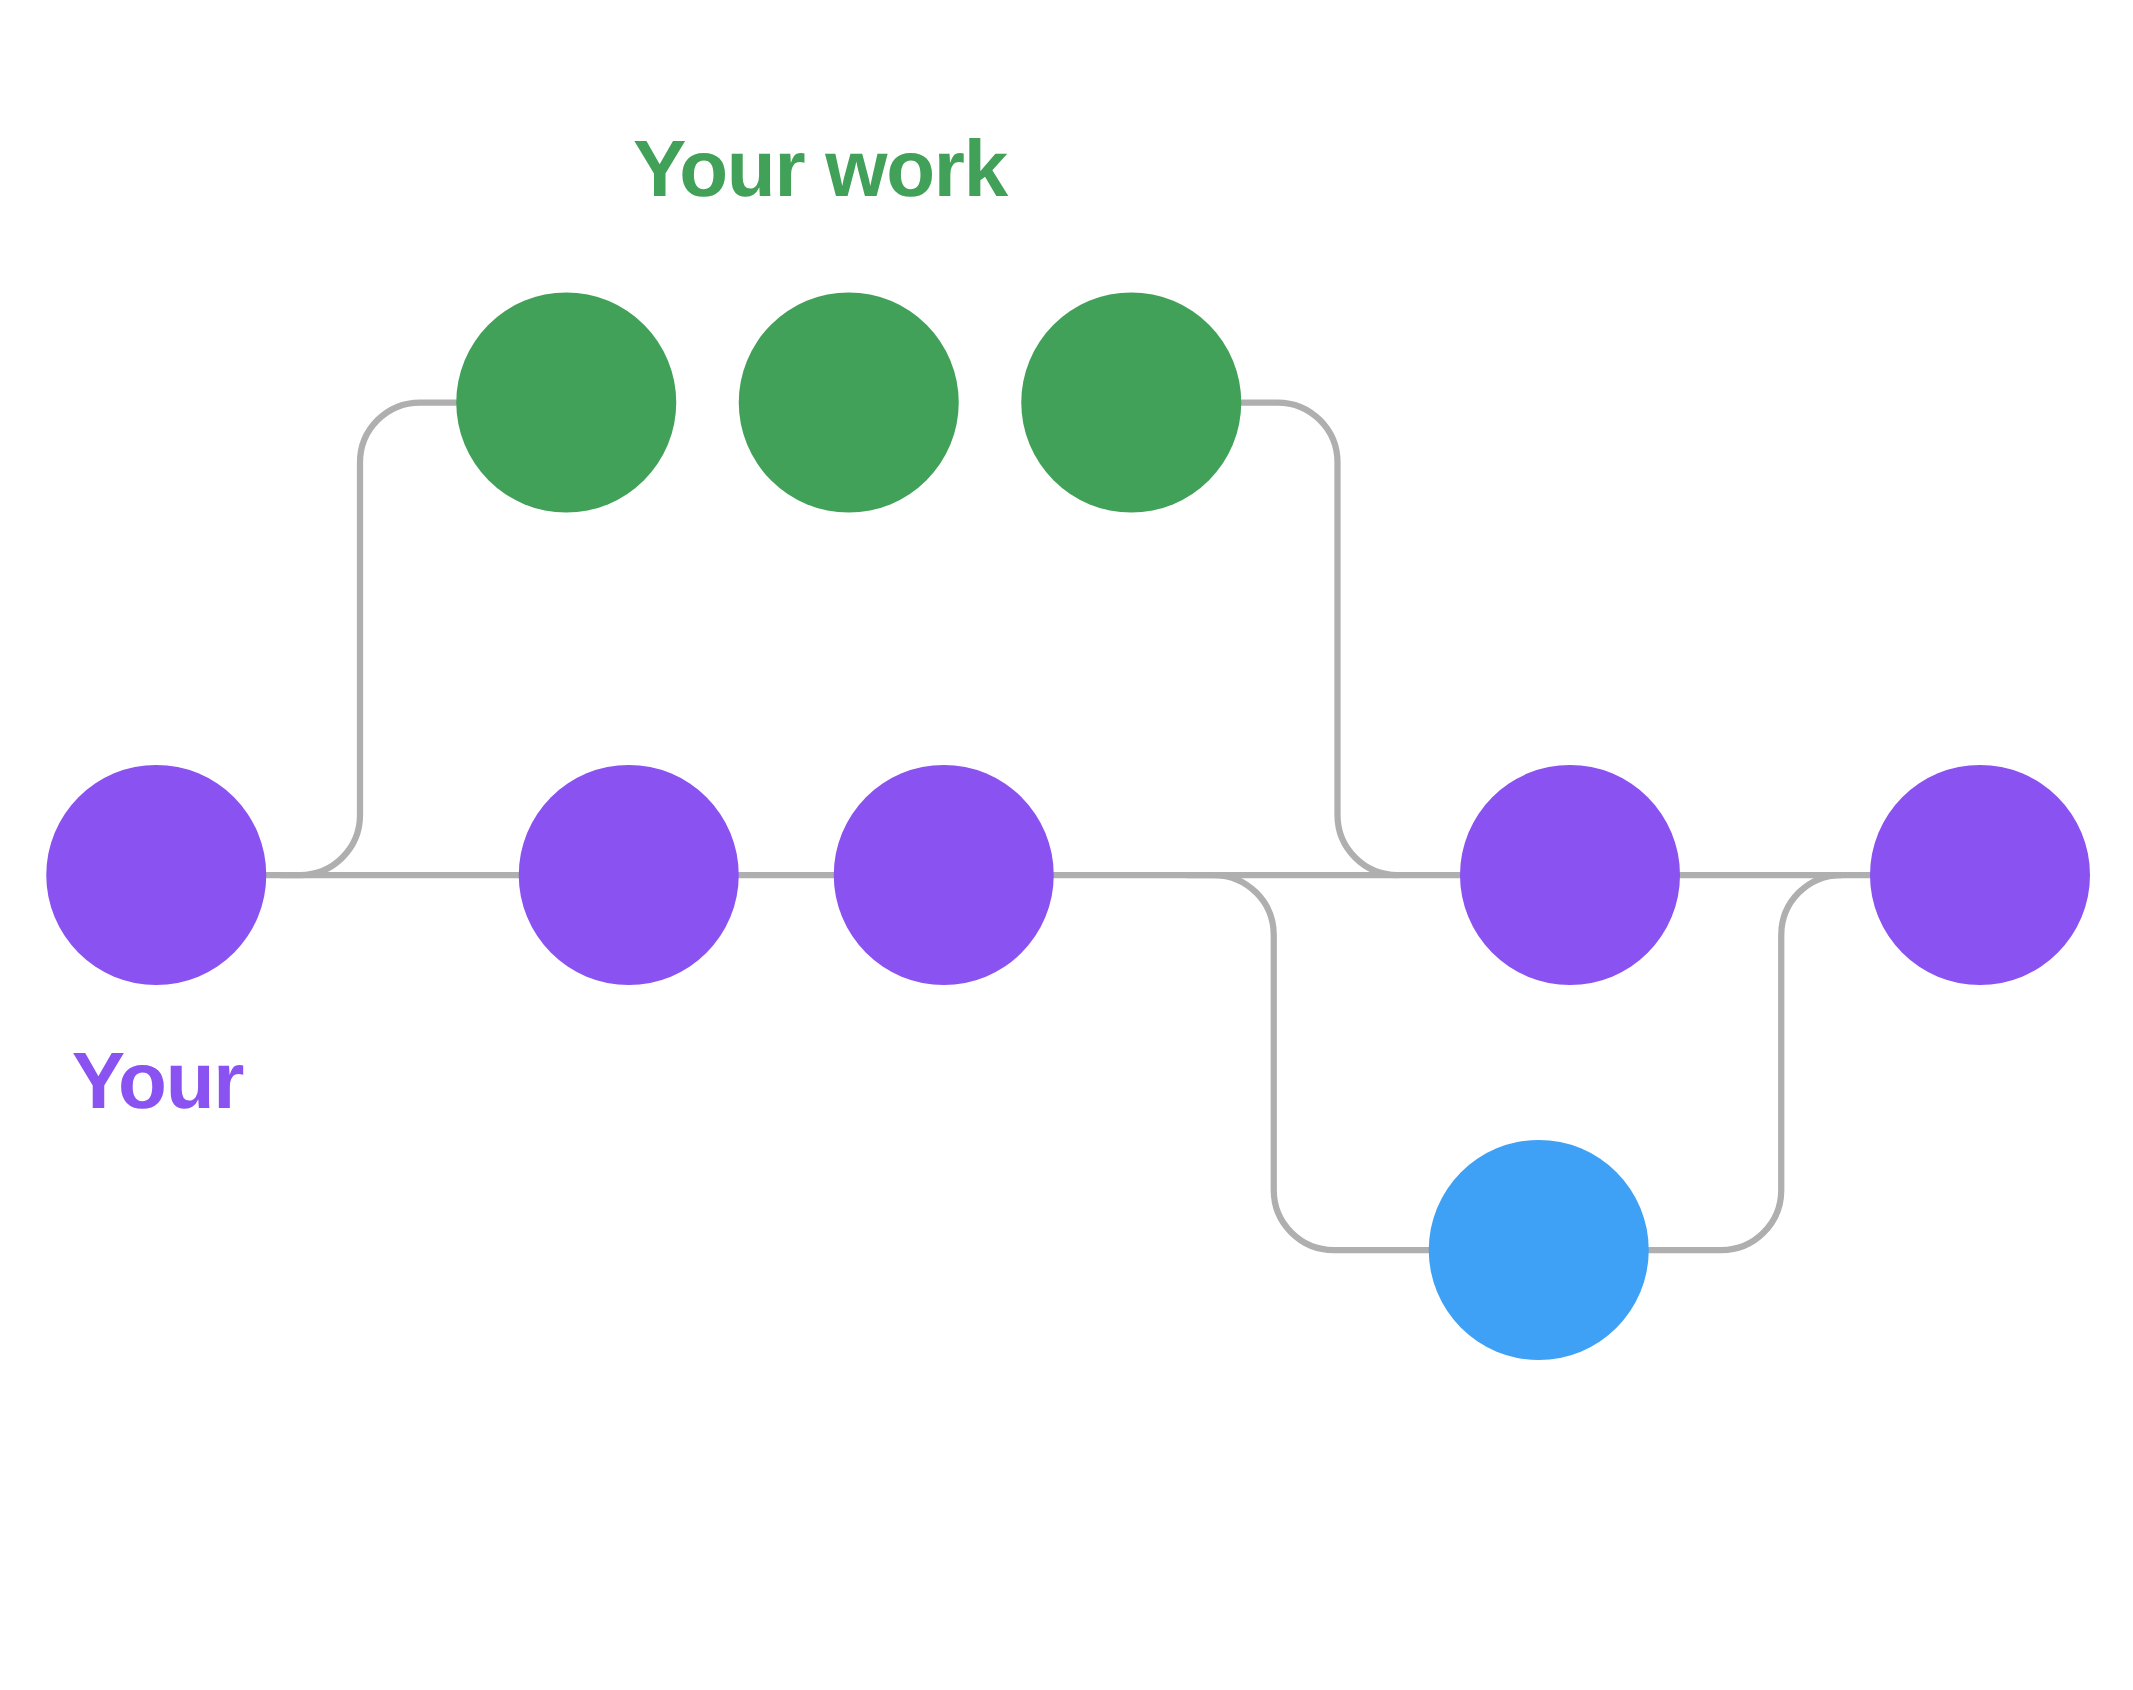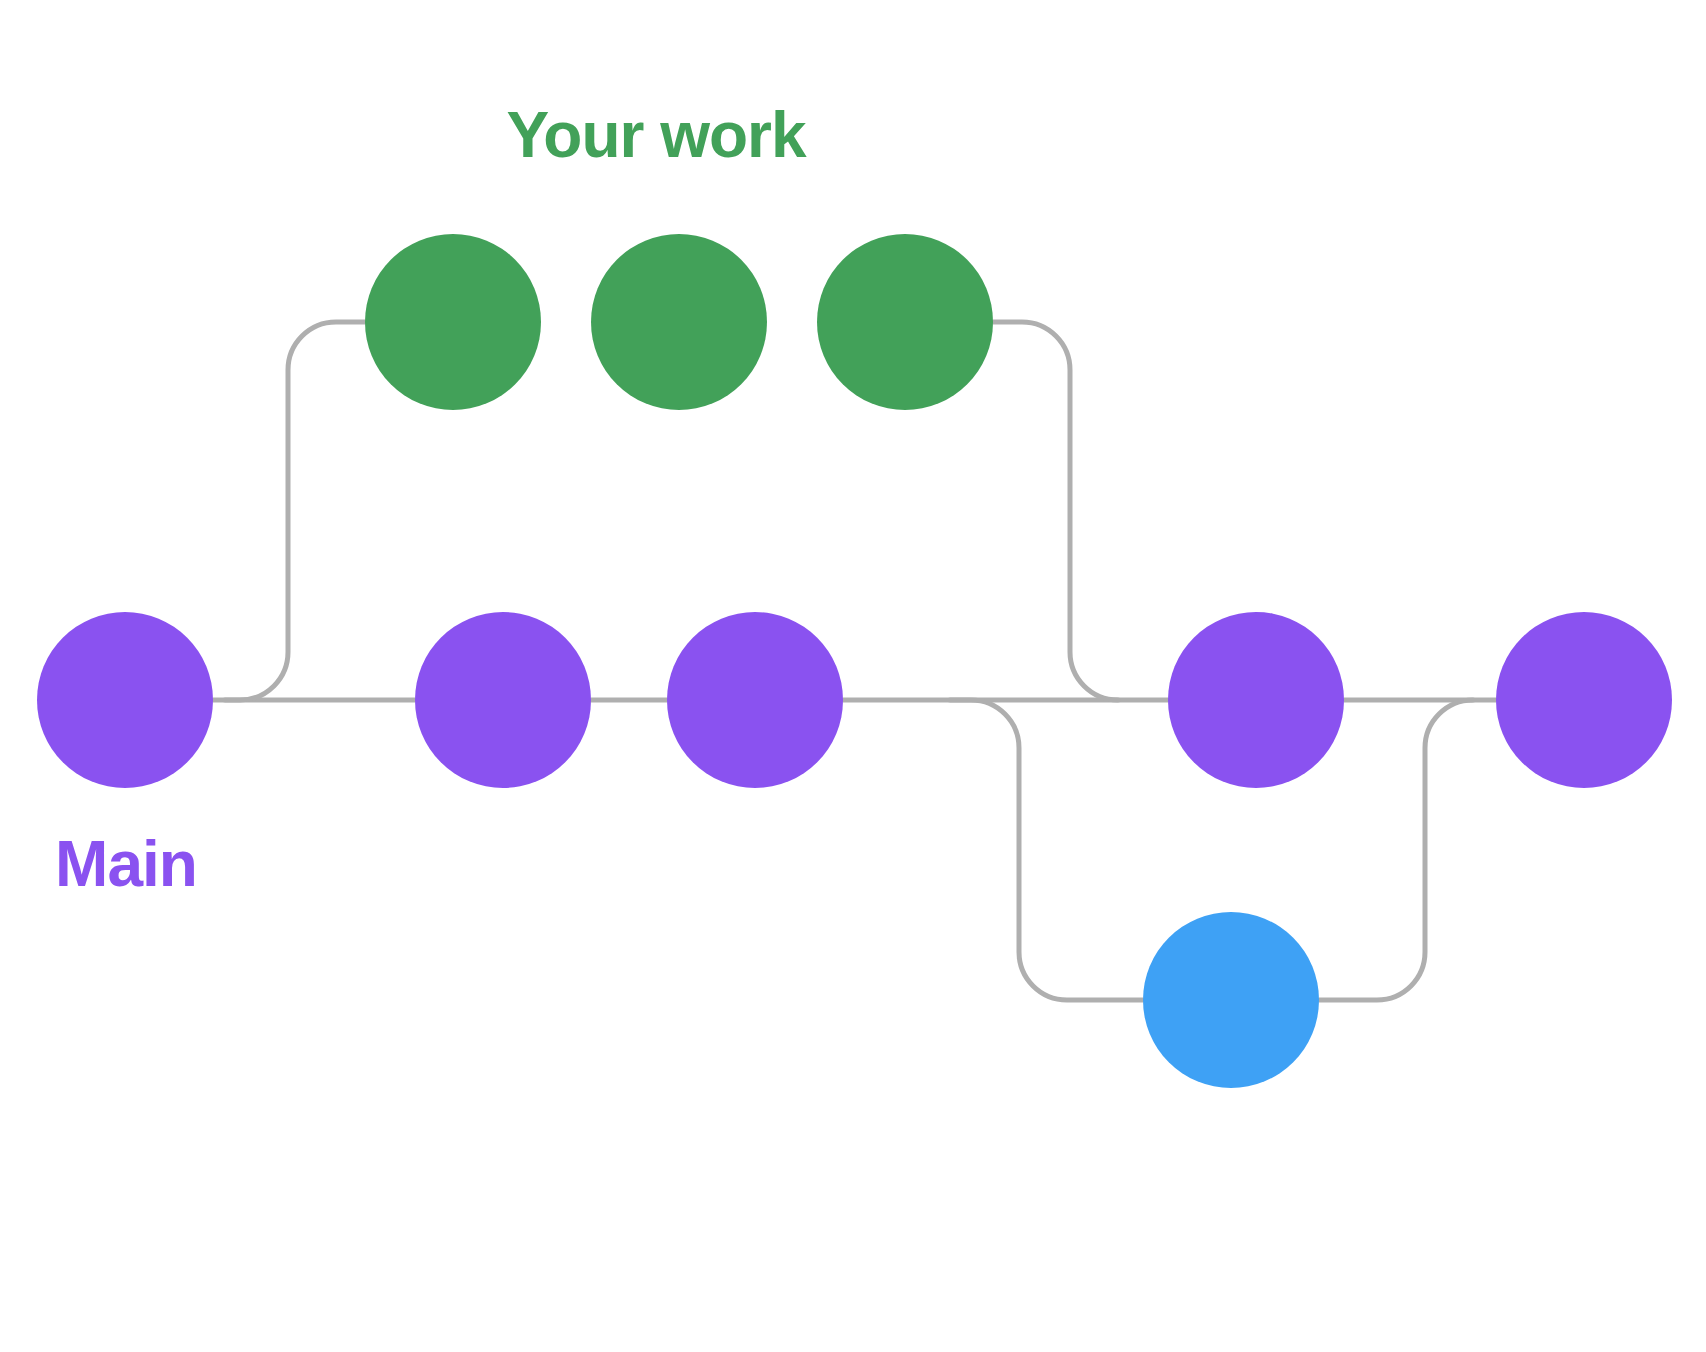--- a/index.html
+++ b/index.html
@@ -60,16 +60,16 @@
         <circle cx="905" cy="322" r="88" fill="#42A159"></circle>
         <circle cx="1231" cy="1000" r="88" fill="#3EA1F5"></circle>
       </g>
   </svg>
 
   <div class="label" style="left: 656px; top: 90px; color: rgb(66, 161, 89);">
     <span>Your work</span>
   </div>
 
   <div class="label" style="left: 126px; top: 819px; color: rgb(138, 82, 240);">
-    <span>Main</span>
+    <span>Your</span>
   </div>
 
 </div>
 
 </body></html>

